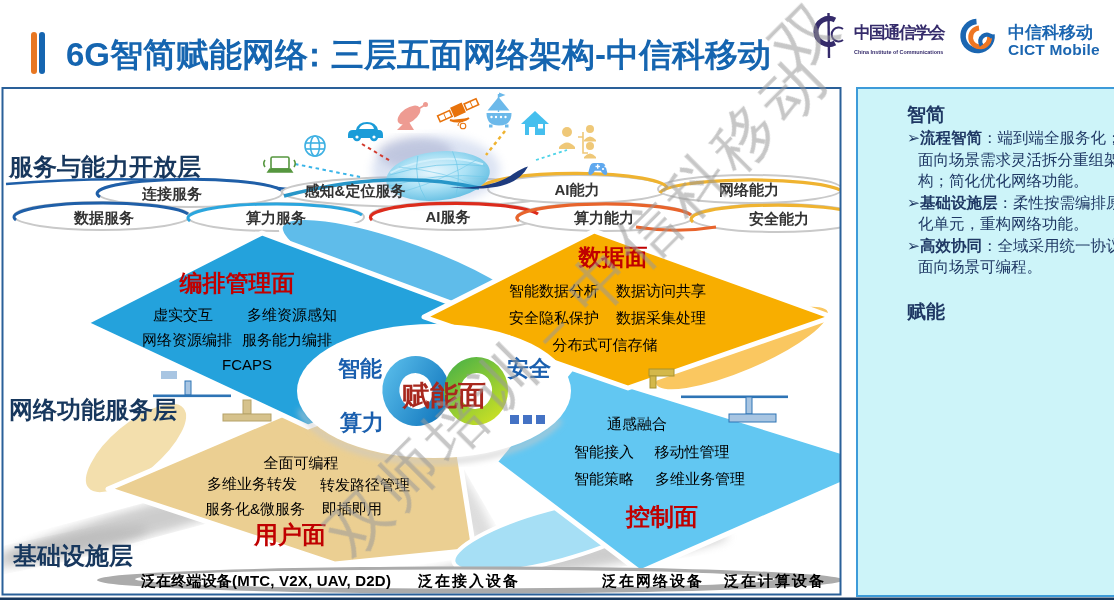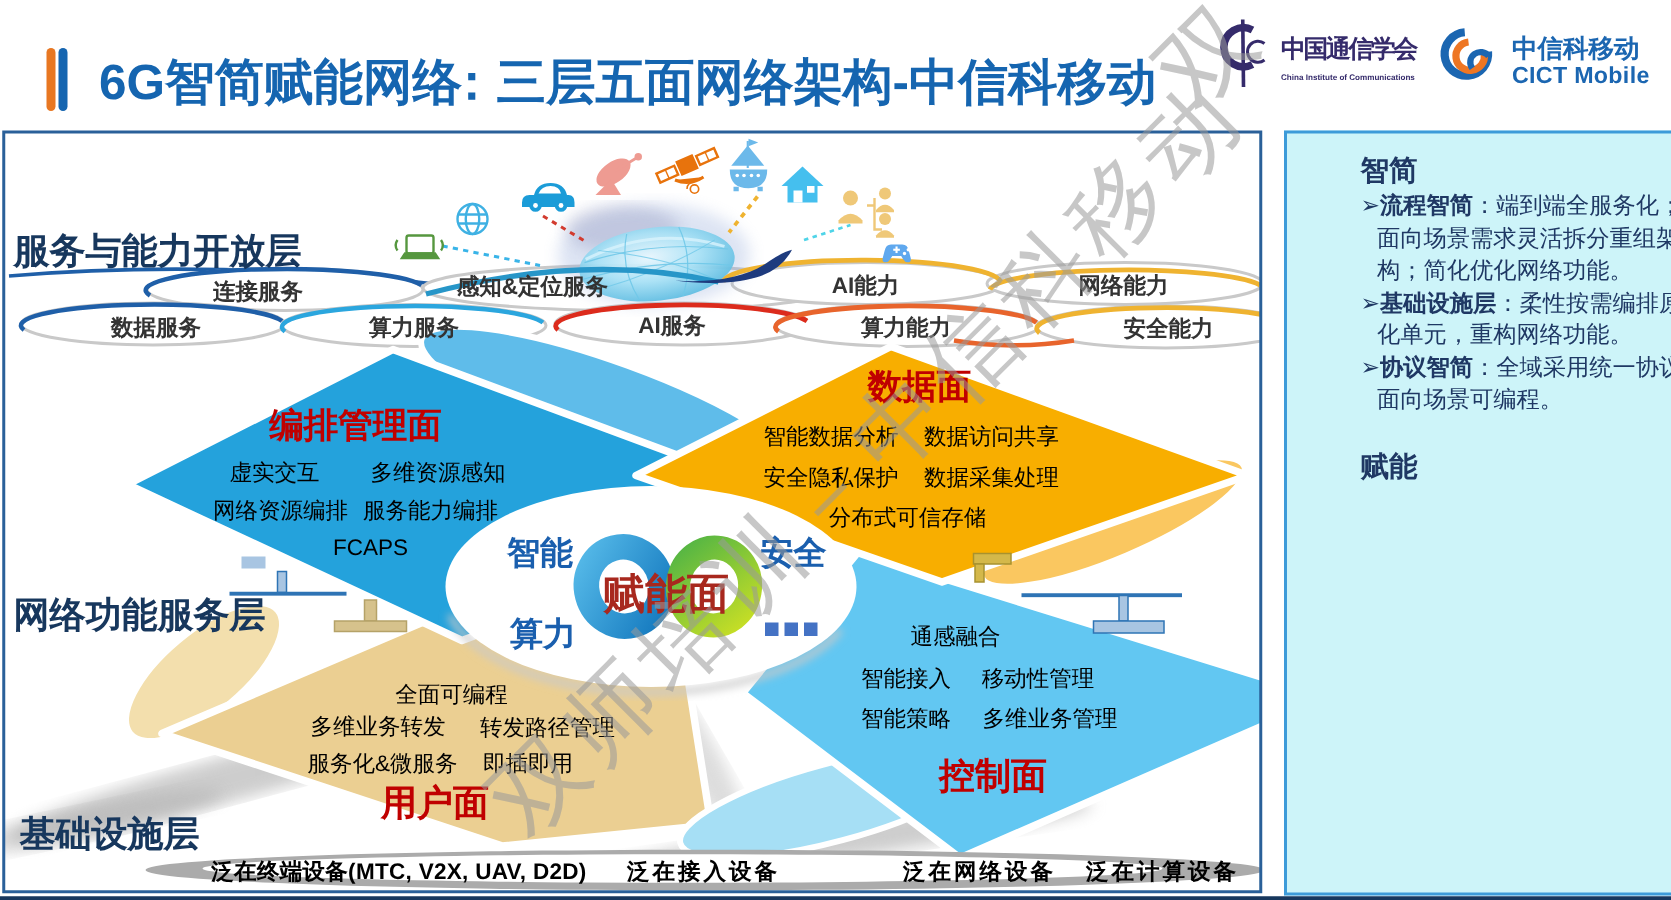--- a/index.html
+++ b/index.html
@@ -21,21 +21,21 @@
 <div id="page">
   <div id="bar1"></div>
     <div id="bar2"></div>
   <div id="title">6G智简赋能网络<span style="margin-left:-10px">：</span>三层五面网络架构-中信科移动</div>
 
   <div id="sidebar">
       <div class="inner">
     <h3>智简</h3>
     <div class="li">➢<b>流程智简</b>：端到端全服务化；<br>面向场景需求灵活拆分重组架<br>构；简化优化网络功能。</div>
     <div class="li">➢<b>基础设施层</b>：柔性按需编排原子<br>化单元，重构网络功能。</div>
-    <div class="li">➢<b>协议智简</b>：全域采用统一协议,<br>面向场景可编程。</div>
+    <div class="li">➢<b>高效协同</b>：全域采用统一协议,<br>面向场景可编程。</div>
     <h3 style="margin-top:22px">赋能</h3>
   </div>
     </div>
 
   <svg id="svgmain" width="1114" height="600" viewBox="0 0 1114 600">
     <defs>
       <clipPath id="mainclip">
           <rect x="3" y="89" width="837" height="505"></rect>
         </clipPath>
       <radialGradient id="earthg" cx="45%" cy="40%" r="65%">

